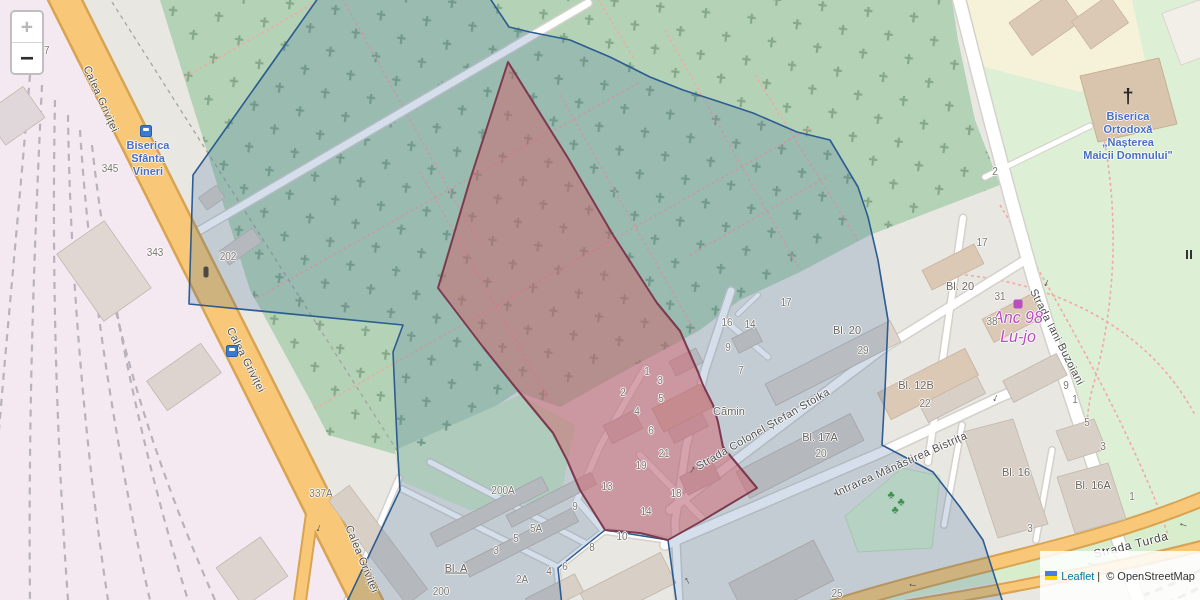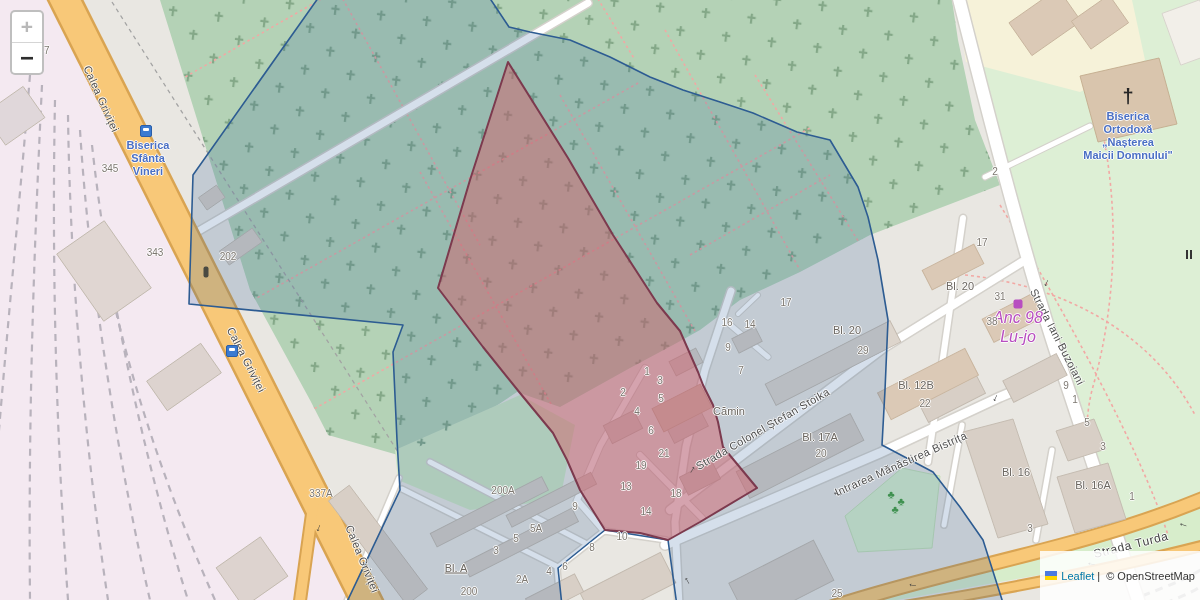--- a/index.html
+++ b/index.html
@@ -234,31 +234,31 @@
       <span class="lbl lbl-bl" style="left: 1016px; top: 472px;">Bl. 16</span>
       <span class="lbl lbl-bl" style="left: 1093px; top: 485px;">Bl. 16A</span>
       <span class="lbl lbl-bl" style="left: 456px; top: 568px; text-decoration: underline;">Bl. A</span>
       <span class="lbl lbl-bl" style="left: 729px; top: 411px;">Cămin</span>
       <span class="lbl lbl-num" style="left: 44px; top: 51px;">47</span>
       <span class="lbl lbl-num" style="left: 110px; top: 169px;">345</span>
       <span class="lbl lbl-num" style="left: 155px; top: 253px;">343</span>
       <span class="lbl lbl-num" style="left: 228px; top: 257px;">202</span>
       <span class="lbl lbl-num" style="left: 297px; top: 494px; margin-left: 24px;">337A</span>
       <span class="lbl lbl-num" style="left: 503px; top: 491px;">200A</span>
-      <span class="lbl lbl-num" style="left: 441px; top: 592px; margin-left: 28px;">200</span>
+      <span class="lbl lbl-num" style="left: 441px; top: 592px;">200</span>
       <span class="lbl lbl-num" style="left: 522px; top: 580px;">2A</span>
       <span class="lbl lbl-num" style="left: 496px; top: 551px;">3</span>
       <span class="lbl lbl-num" style="left: 516px; top: 539px;">5</span>
       <span class="lbl lbl-num" style="left: 536px; top: 529px;">5A</span>
       <span class="lbl lbl-num" style="left: 575px; top: 507px;">9</span>
       <span class="lbl lbl-num" style="left: 549px; top: 572px;">4</span>
       <span class="lbl lbl-num" style="left: 565px; top: 567px;">6</span>
       <span class="lbl lbl-num" style="left: 592px; top: 548px;">8</span>
       <span class="lbl lbl-num" style="left: 622px; top: 537px;">10</span>
-      <span class="lbl lbl-num" style="left: 626px; top: 487px;">13</span>
+      <span class="lbl lbl-num" style="left: 607px; top: 487px;">13</span>
       <span class="lbl lbl-num" style="left: 646px; top: 512px;">14</span>
       <span class="lbl lbl-num" style="left: 676px; top: 494px;">18</span>
       <span class="lbl lbl-num" style="left: 641px; top: 466px;">19</span>
       <span class="lbl lbl-num" style="left: 664px; top: 454px;">21</span>
       <span class="lbl lbl-num" style="left: 651px; top: 431px;">6</span>
       <span class="lbl lbl-num" style="left: 637px; top: 412px;">4</span>
       <span class="lbl lbl-num" style="left: 623px; top: 393px;">2</span>
       <span class="lbl lbl-num" style="left: 661px; top: 399px;">5</span>
       <span class="lbl lbl-num" style="left: 660px; top: 381px;">3</span>
       <span class="lbl lbl-num" style="left: 647px; top: 372px;">1</span>

